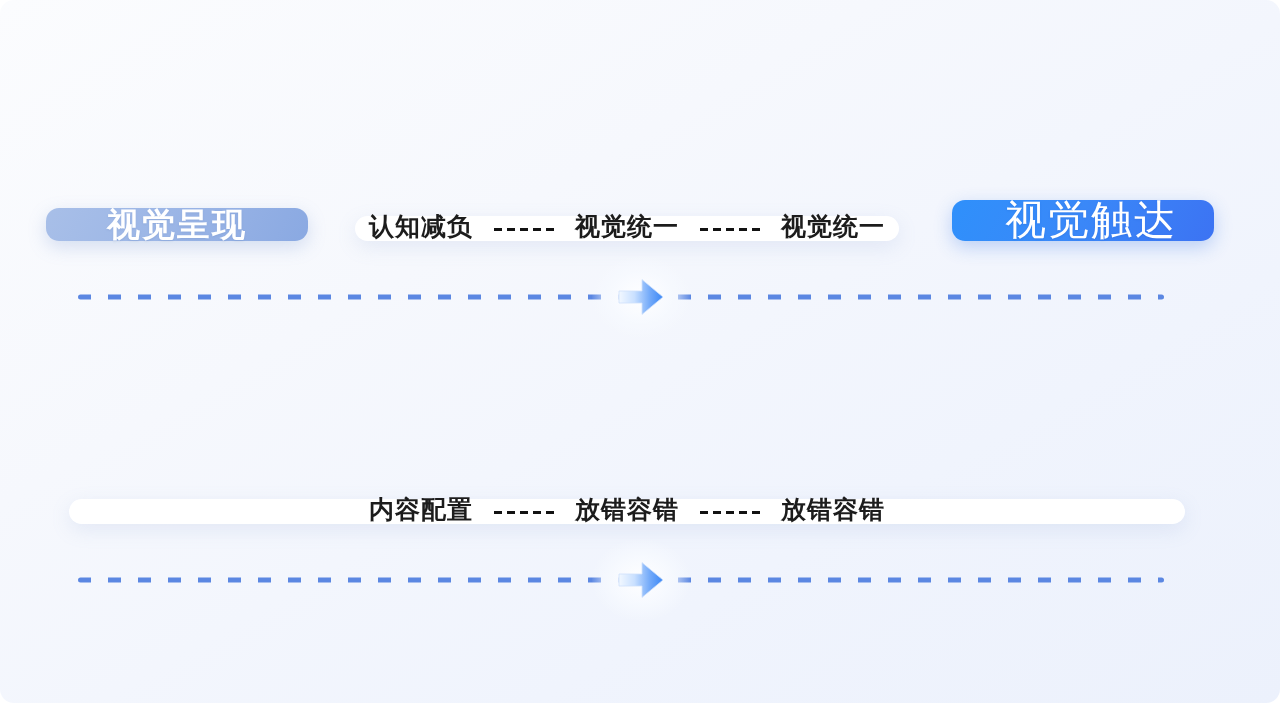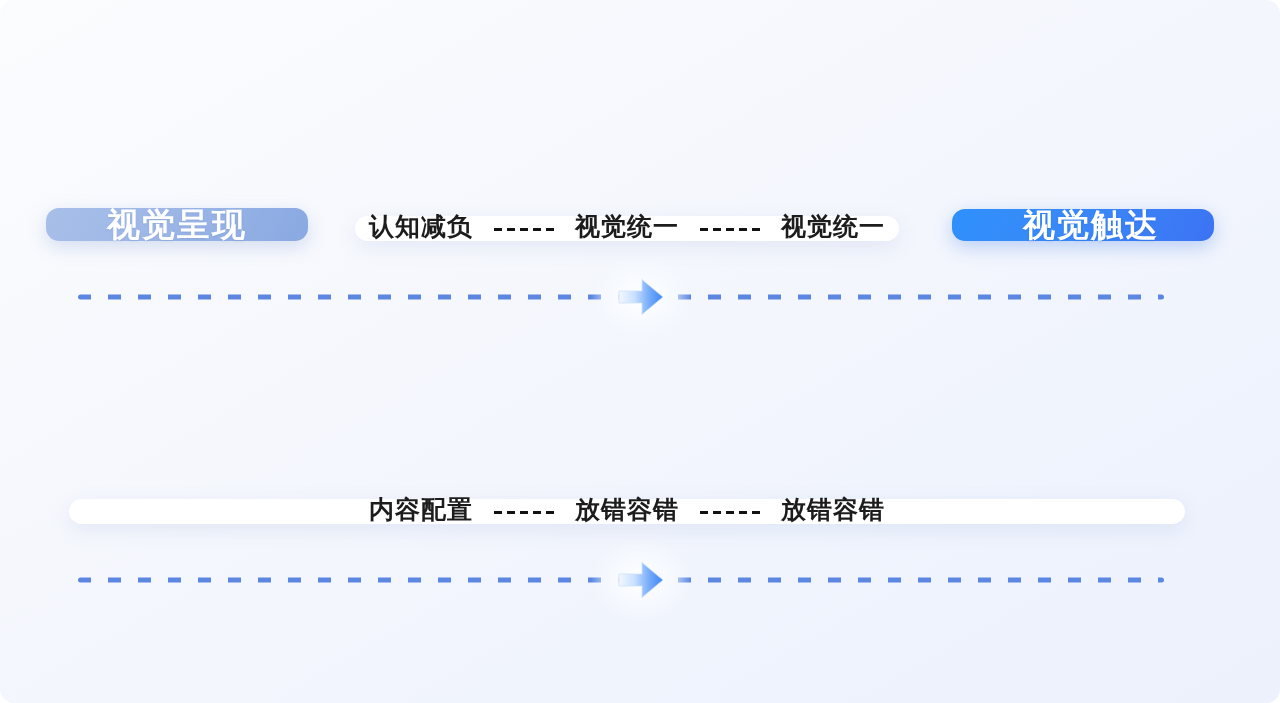--- a/index.html
+++ b/index.html
@@ -101,22 +101,22 @@
     border-radius: 13px;
     background: linear-gradient(118deg, #2f90fb 0%, #3a88f8 48%, #3c73f3 100%);
     box-shadow: 0 6px 18px rgba(55,120,230,0.30);
     display: flex;
     align-items: center;
     justify-content: center;
     box-sizing: border-box;
   }
   .pill-right .label {
     color: #ffffff;
-    font-size: 32px;
-    font-weight: 700;
+    font-size: 41px;
+    font-weight: 400;
     letter-spacing: 2px;
     line-height: 1;
     text-shadow: 0 1px 2px rgba(30,80,180,0.20);
     margin-left: 16px;
   }
 
   
   .connector {
     position: absolute;
     left: 78px;

